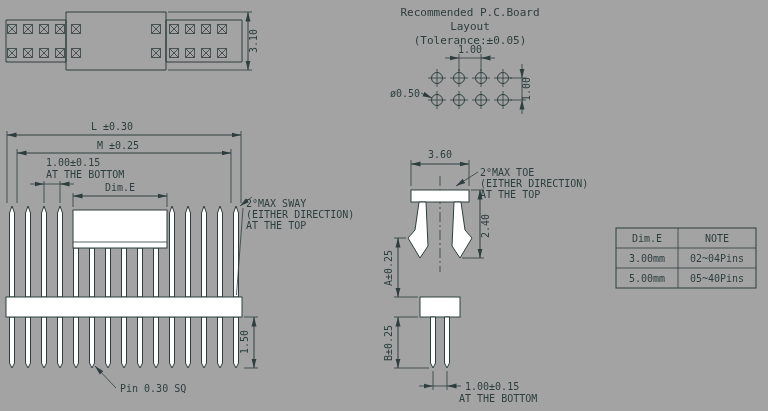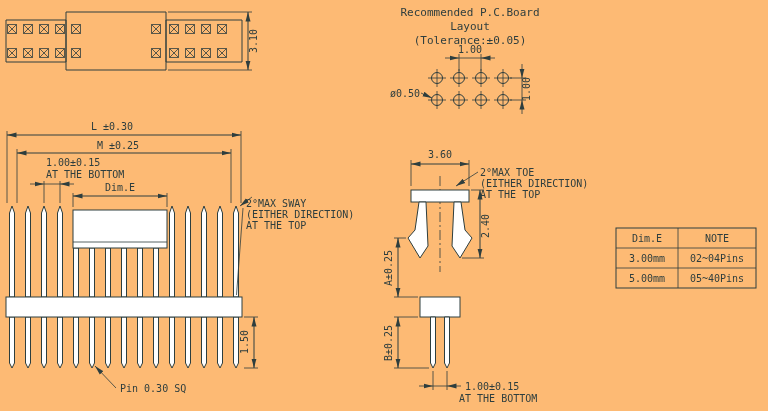--- a/index.html
+++ b/index.html
@@ -1,16 +1,16 @@
 <!DOCTYPE html>
 <html><head>
 <meta charset="utf-8">
 <style>
   html,body{margin:0;padding:0;background:#ffffff;}
-  #canvas{position:relative;width:768px;height:411px;background:#fdba74;overflow:hidden;}
+  #canvas{position:relative;width:768px;height:411px;background:#a3a3a3;overflow:hidden;}
   svg{position:absolute;left:0;top:0;}
   svg .ln{stroke:#2e3e3e;stroke-width:1;fill:none;}
   svg .fillw{fill:#ffffff;stroke:#2e3e3e;stroke-width:1;}
   svg .thin{stroke:#2e3e3e;stroke-width:0.8;fill:none;}
   svg .cl{stroke:#2e3e3e;stroke-width:0.8;fill:none;stroke-dasharray:10 3 2 3;}
   svg text{font-family:"DejaVu Sans Mono","Liberation Mono",monospace;font-size:10px;fill:#2e3e3e;}
   svg text.t11{font-size:11px;}
   .mid{text-anchor:middle;}
   .end{text-anchor:end;}
 </style>

